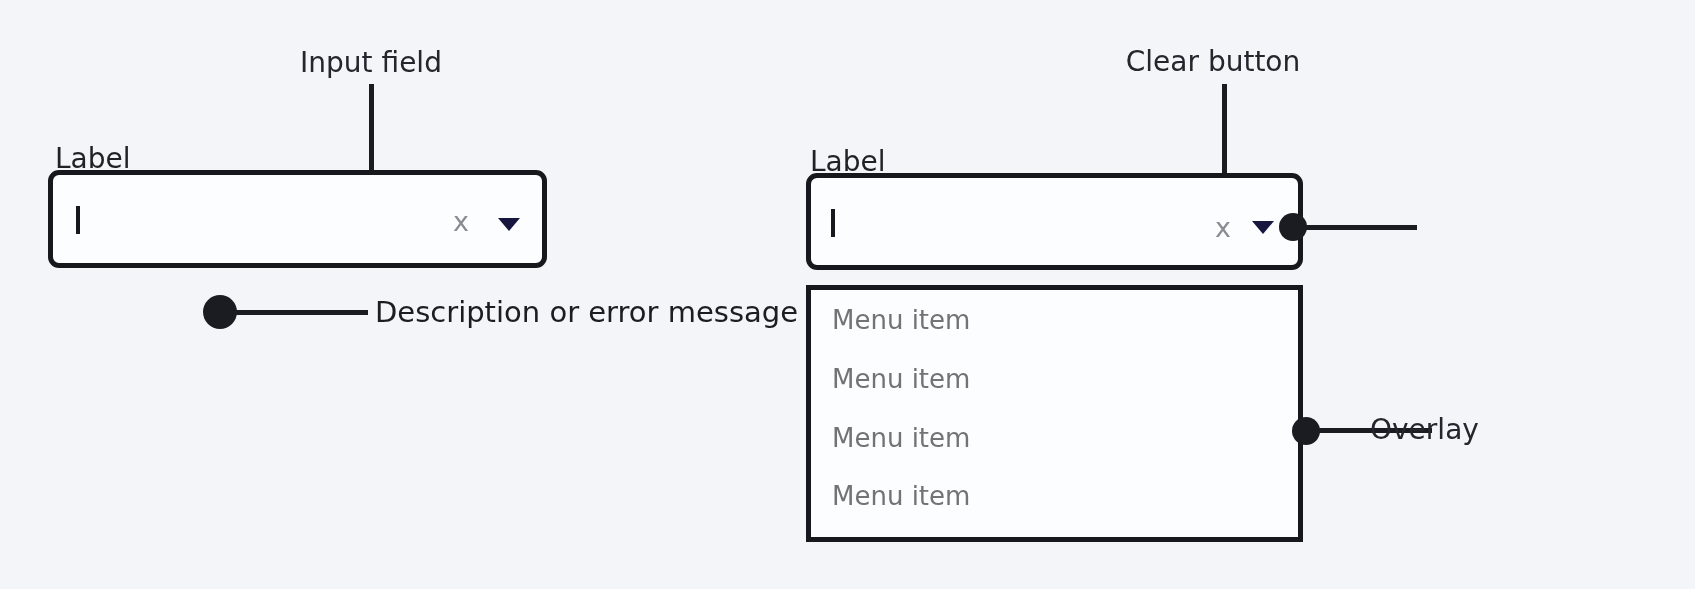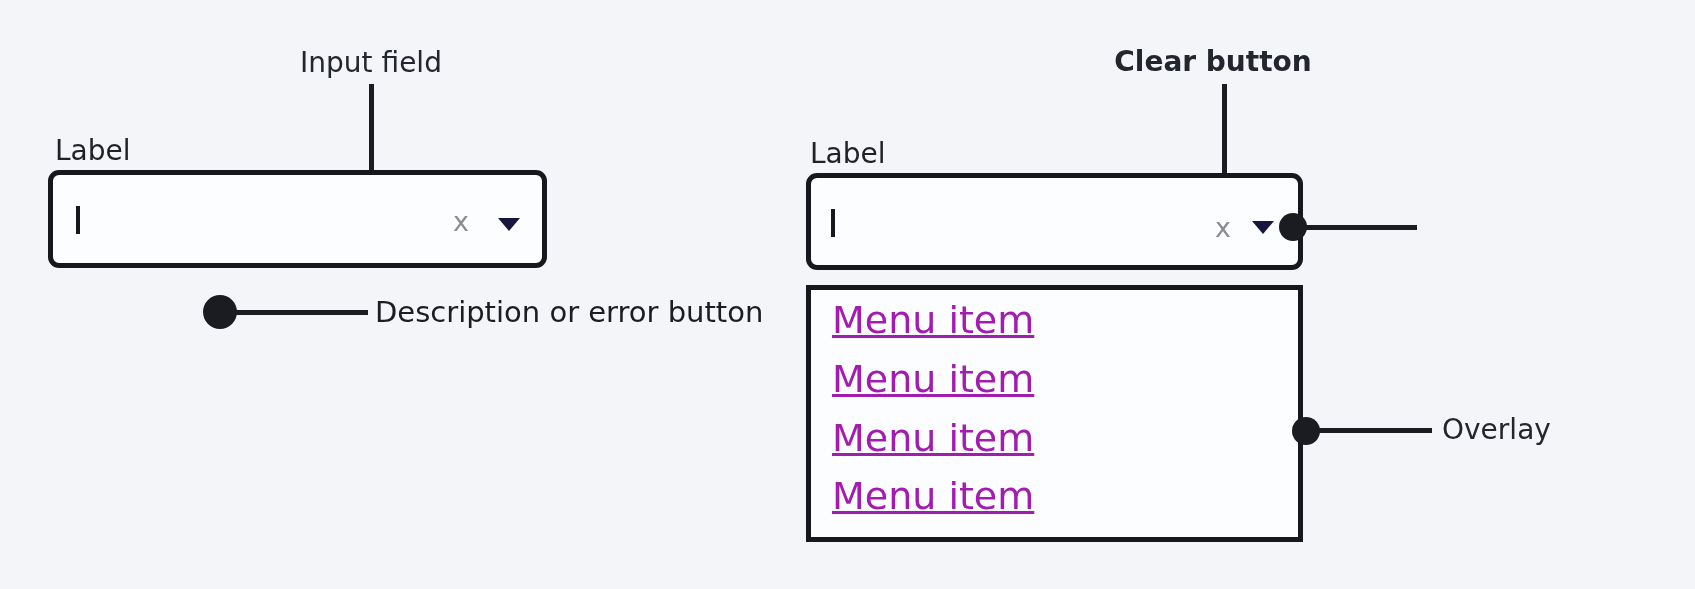--- a/index.html
+++ b/index.html
@@ -26,21 +26,21 @@
   .ann-dot{
     width:28px;height:28px;border-radius:50%;
     background:#1b1c22;
   }
   .ann-dot.big{width:34px;height:34px;}
   .ann-vline{width:5px;background:#1b1c22;}
   .ann-hline{height:5px;background:#1b1c22;}
 
   
   .field-label{
-    font-size:28px;line-height:34px;color:#1f2126;white-space:nowrap;
+    font-size:28px;line-height:34px;color:#1f2126;white-space:nowrap;margin-top:8px;
   }
   .combo-box{
     background:#fcfdfe;
     border:5px solid #17181d;
     border-radius:11px;
     box-sizing:border-box;
   }
   .menu-box{
     background:#fcfdfe;
     border:5px solid #17181d;
@@ -52,21 +52,21 @@
   .clear-x{
     font-size:27px;line-height:27px;color:#8a8c91;
   }
   .dd-triangle{
     width:0;height:0;
     border-left:11px solid transparent;
     border-right:11px solid transparent;
     border-top:13px solid #16163f;
   }
   .menu-item{
-    font-size:38px;line-height:38px;color:#a21caf;white-space:nowrap;text-decoration:underline;
+    font-size:26px;line-height:38px;color:#737373;white-space:nowrap;
   }
   .help-text{
     font-size:29px;line-height:34px;color:#1b1d22;white-space:nowrap;
   }
   .center-x{transform:translateX(-50%);}
 </style>
 </head>
 <body>
 
 <div class="canvas">
@@ -78,23 +78,23 @@
   <div class="abs field-label" style="left:55px;top:134px;">Label</div>
 
   <div class="abs combo-box" style="left:48px;top:170px;width:499px;height:98px;"></div>
   <div class="abs text-cursor" style="left:76px;top:206px;"></div>
   <span class="abs" style="left:84px;top:206px;font-size:27px;"></span>
   <div class="abs clear-x" style="left:453px;top:208px;">x</div>
   <div class="abs dd-triangle" style="left:498px;top:218px;"></div>
 
   <div class="abs ann-dot big" style="left:203px;top:295px;"></div>
   <div class="abs ann-hline" style="left:232px;top:310px;width:136px;"></div>
-  <div class="abs help-text" style="left:375px;top:295px;">Description or error button</div>
+  <div class="abs help-text" style="left:375px;top:295px;">Description or error message</div>
 
-  <div class="abs ann-text center-x" style="left:1213px;top:46px;font-weight:bold;">Clear button</div>
+  <div class="abs ann-text center-x" style="left:1213px;top:46px;">Clear button</div>
   <div class="abs ann-vline" style="left:1222px;top:84px;height:119px;"></div>
   <div class="abs ann-dot" style="left:1211px;top:189px;"></div>
 
   <div class="abs field-label" style="left:810px;top:137px;">Label</div>
 
   <div class="abs combo-box" style="left:806px;top:173px;width:497px;height:97px;"></div>
   <div class="abs text-cursor" style="left:831px;top:209px;"></div>
   <span class="abs" style="left:839px;top:209px;font-size:27px;"></span>
   <div class="abs clear-x" style="left:1215px;top:214px;">x</div>
   <div class="abs dd-triangle" style="left:1252px;top:221px;"></div>
@@ -103,15 +103,15 @@
   <div class="abs ann-hline" style="left:1305px;top:225px;width:112px;"></div>
 
   <div class="abs menu-box" style="left:806px;top:285px;width:497px;height:257px;"></div>
   <div class="abs menu-item" style="left:832px;top:301px;">Menu item</div>
   <div class="abs menu-item" style="left:832px;top:360px;">Menu item</div>
   <div class="abs menu-item" style="left:832px;top:419px;">Menu item</div>
   <div class="abs menu-item" style="left:832px;top:477px;">Menu item</div>
 
   <div class="abs ann-dot" style="left:1292px;top:417px;"></div>
   <div class="abs ann-hline" style="left:1318px;top:428px;width:114px;"></div>
-  <div class="abs ann-text" style="left:1442px;top:414px;">Overlay</div>
+  <div class="abs ann-text" style="left:1370px;top:414px;">Overlay</div>
 
 </div>
 
 </body></html>

